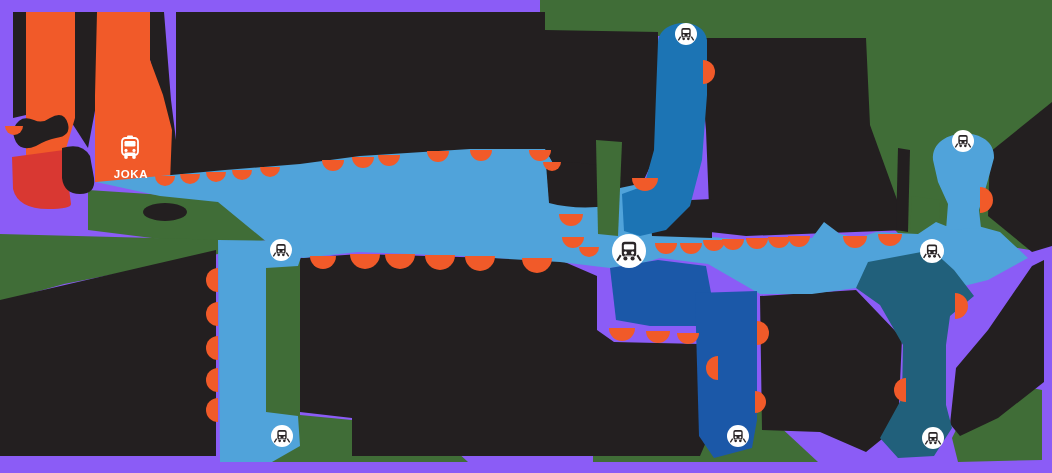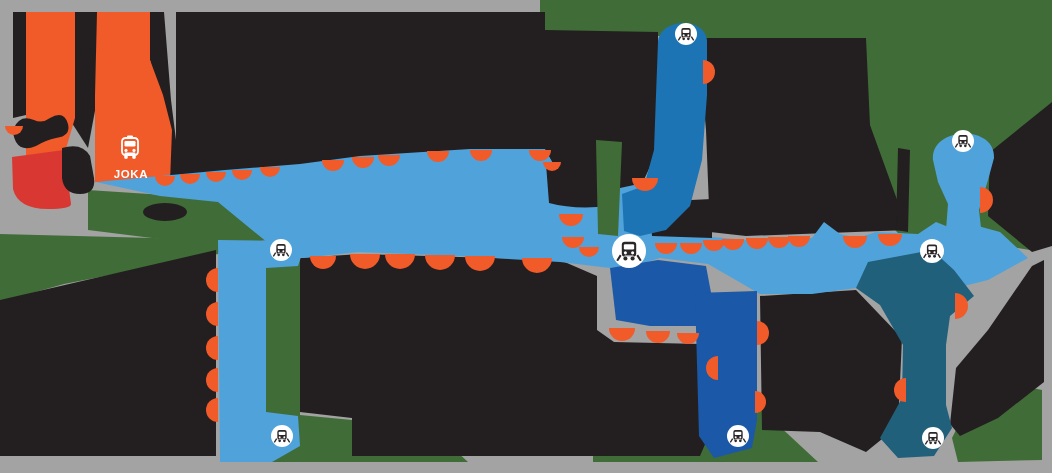--- a/index.html
+++ b/index.html
@@ -1,16 +1,16 @@
 <!DOCTYPE html>
 <html><head>
 <meta charset="utf-8">
 <style>
   html,body{margin:0;padding:0;background:#ffffff;}
-  .stage{width:1052px;height:473px;position:relative;overflow:hidden;background:#a3a3a3;}
+  .stage{width:1052px;height:473px;position:relative;overflow:hidden;background:#8b5cf6;}
   svg{display:block;}
   .joka-label{font-family:"Liberation Sans",sans-serif;font-weight:bold;font-size:11.5px;letter-spacing:.6px;text-anchor:middle;}
   .ic-rail{stroke-width:2;fill:none;}
 </style>
 </head>
 <body>
 
 <div class="stage">
 <svg id="map-svg" width="1052" height="473" viewBox="0 0 1052 473" xmlns="http://www.w3.org/2000/svg" style="--white: #ffffff;">
 

